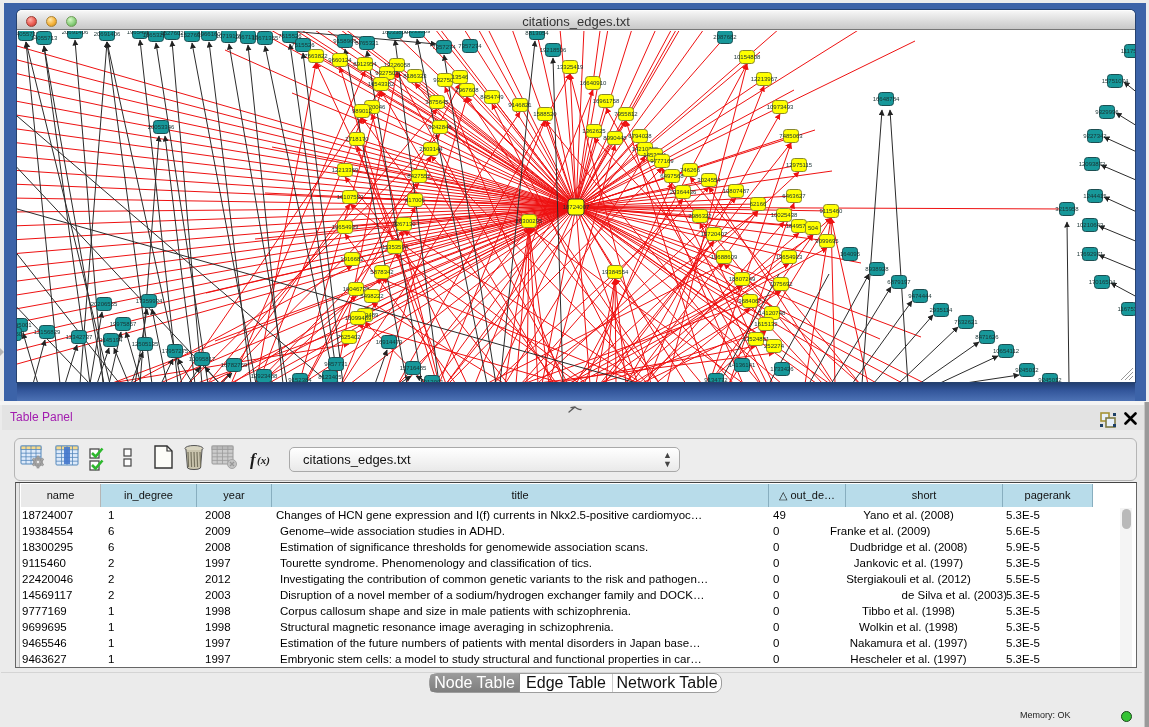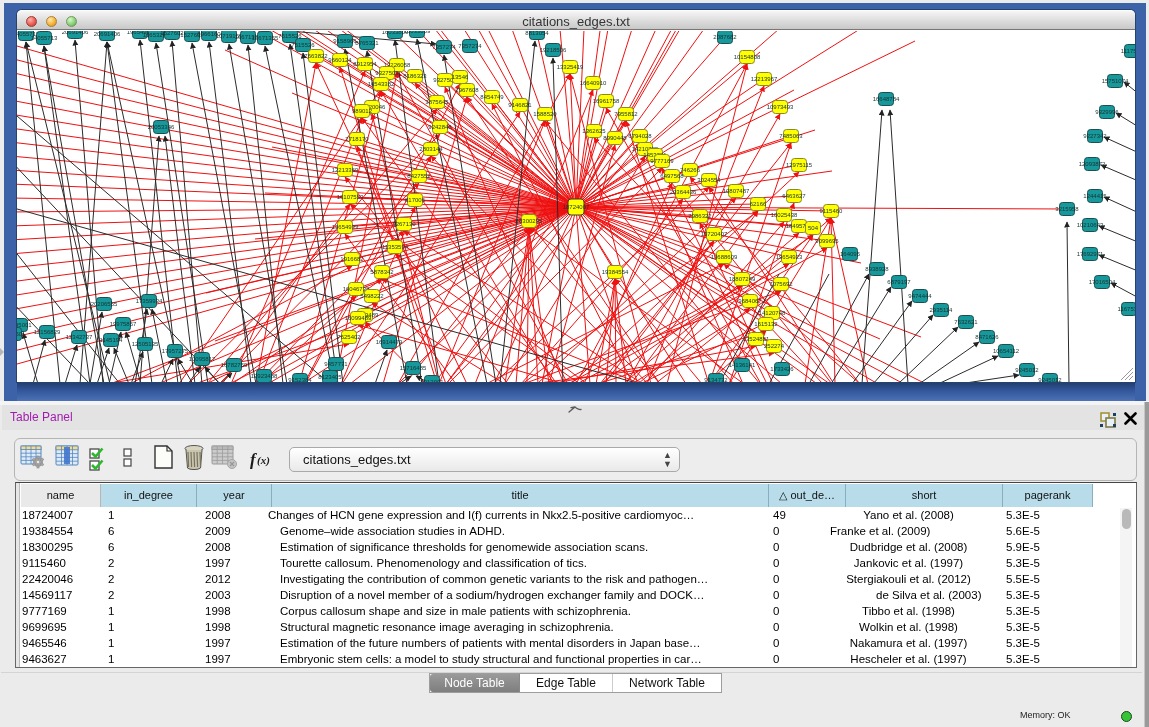--- a/index.html
+++ b/index.html
@@ -22,21 +22,21 @@
 #combo{left:289px;top:46px;width:391px;height:25px;border:1px solid #a9a9a9;border-radius:5px;background:linear-gradient(#ffffff,#e9e9e9);font-size:13px;color:#111}
 #combo span{position:absolute;left:13px;top:4px}
 #combo .st{position:absolute;right:7px;top:3px;font-size:9px;color:#444;line-height:9px}
 #tbl{left:15px;top:81px;width:1122px;height:186px;background:#fff;border:1px solid #666;border-top:1px solid #444}
 .hc{position:absolute;top:1px;height:23px;background:#b8dcea;border-right:1px solid #88aebf;font-size:11px;color:#111;text-align:center;line-height:23px}
 .hgray{background:#e9e9e9;border-right:1px solid #b5b5b5}
 .row{position:absolute;height:16px;font-size:11.5px;color:#000;white-space:nowrap}
 .c{position:absolute;top:1px}
 #vsb{left:1104px;top:25px;width:12px;height:159px;background:#f4f4f4}
 #vsbt{position:absolute;left:1.5px;top:1px;width:9px;height:20px;background:#b9b9b9;border-radius:5px}
-#tabs{left:429px;top:272px;width:293px;height:20px;border:1px solid #9d9d9d;border-radius:0;background:#fff;font-size:12px}
+#tabs{left:429px;top:272px;width:293px;height:20px;border:1px solid #9d9d9d;border-radius:8px;background:#fff;font-size:16px}
 #tabs div{position:absolute;top:0;height:18px;line-height:18px;text-align:center}
 #seg1{left:0;width:90px;background:linear-gradient(#9a9a9a,#7e7e7e);color:#fff;border-radius:3px 0 0 3px;border-right:1px solid #888}
 #seg2{left:91px;width:90px;color:#111}
 #seg3{left:182px;width:109px;color:#111;border-left:1px solid #ccc}
 #mem{left:1020px;top:309px;width:95px;text-align:left;font-size:9px;color:#222}
 #memdot{left:1121px;top:310px;width:11px;height:11px;border-radius:50%;background:#35c435;border:1px solid #1c471c}
 #divider{left:568px;top:-2px;width:14px;height:7px}
 .ticon{position:absolute;top:9px}
 </style></head><body>
 <div class="abs" id="netbg"></div>
@@ -813,21 +813,21 @@
     <div class="hc" style="left:85px;width:96px">in_degree</div>
     <div class="hc" style="left:181px;width:75px">year</div>
     <div class="hc" style="left:256px;width:497px">title</div>
     <div class="hc" style="left:753px;width:77px">△ out_de…</div>
     <div class="hc" style="left:830px;width:157px">short</div>
     <div class="hc" style="left:987px;width:90px">pagerank</div>
     <div class="row" style="top:25px;left:0;width:1103px">
         <span class="c" style="left:6px">18724007</span>
         <span class="c" style="left:92px">1</span>
         <span class="c" style="left:189px">2008</span>
-        <span class="c" style="left:252px">Changes of HCN gene expression and I(f) currents in Nkx2.5-positive cardiomyoc…</span>
+        <span class="c" style="left:260px">Changes of HCN gene expression and I(f) currents in Nkx2.5-positive cardiomyoc…</span>
         <span class="c" style="left:757px">49</span>
         <span class="c" style="left:814px;width:157px;text-align:center;display:inline-block">Yano et al. (2008)</span>
         <span class="c" style="left:990px">5.3E-5</span>
       </div>
       <div class="row" style="top:41px;left:0;width:1103px">
         <span class="c" style="left:6px">19384554</span>
         <span class="c" style="left:92px">6</span>
         <span class="c" style="left:189px">2009</span>
         <span class="c" style="left:264px">Genome–wide association studies in ADHD.</span>
         <span class="c" style="left:757px">0</span>
@@ -840,41 +840,41 @@
         <span class="c" style="left:189px">2008</span>
         <span class="c" style="left:264px">Estimation of significance thresholds for genomewide association scans.</span>
         <span class="c" style="left:757px">0</span>
         <span class="c" style="left:814px;width:157px;text-align:center;display:inline-block">Dudbridge et al. (2008)</span>
         <span class="c" style="left:990px">5.9E-5</span>
       </div>
       <div class="row" style="top:73px;left:0;width:1103px">
         <span class="c" style="left:6px">9115460</span>
         <span class="c" style="left:92px">2</span>
         <span class="c" style="left:189px">1997</span>
-        <span class="c" style="left:264px">Tourette callosum. Phenomenology and classification of tics.</span>
+        <span class="c" style="left:264px">Tourette syndrome. Phenomenology and classification of tics.</span>
         <span class="c" style="left:757px">0</span>
         <span class="c" style="left:814px;width:157px;text-align:center;display:inline-block">Jankovic et al. (1997)</span>
         <span class="c" style="left:990px">5.3E-5</span>
       </div>
       <div class="row" style="top:89px;left:0;width:1103px">
         <span class="c" style="left:6px">22420046</span>
         <span class="c" style="left:92px">2</span>
         <span class="c" style="left:189px">2012</span>
         <span class="c" style="left:264px">Investigating the contribution of common genetic variants to the risk and pathogen…</span>
         <span class="c" style="left:757px">0</span>
         <span class="c" style="left:814px;width:157px;text-align:center;display:inline-block">Stergiakouli et al. (2012)</span>
         <span class="c" style="left:990px">5.5E-5</span>
       </div>
       <div class="row" style="top:105px;left:0;width:1103px">
         <span class="c" style="left:6px">14569117</span>
         <span class="c" style="left:92px">2</span>
         <span class="c" style="left:189px">2003</span>
         <span class="c" style="left:264px">Disruption of a novel member of a sodium/hydrogen exchanger family and DOCK…</span>
         <span class="c" style="left:757px">0</span>
-        <span class="c" style="left:860px;width:157px;text-align:left;display:inline-block">de Silva et al. (2003)</span>
+        <span class="c" style="left:834px;width:157px;text-align:right;display:inline-block">de Silva et al. (2003)</span>
         <span class="c" style="left:990px">5.3E-5</span>
       </div>
       <div class="row" style="top:121px;left:0;width:1103px">
         <span class="c" style="left:6px">9777169</span>
         <span class="c" style="left:92px">1</span>
         <span class="c" style="left:189px">1998</span>
         <span class="c" style="left:264px">Corpus callosum shape and size in male patients with schizophrenia.</span>
         <span class="c" style="left:757px">0</span>
         <span class="c" style="left:814px;width:157px;text-align:center;display:inline-block">Tibbo et al. (1998)</span>
         <span class="c" style="left:990px">5.3E-5</span>

